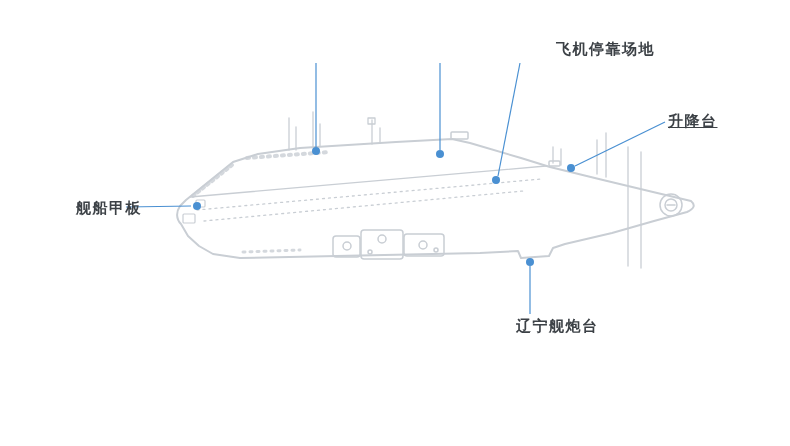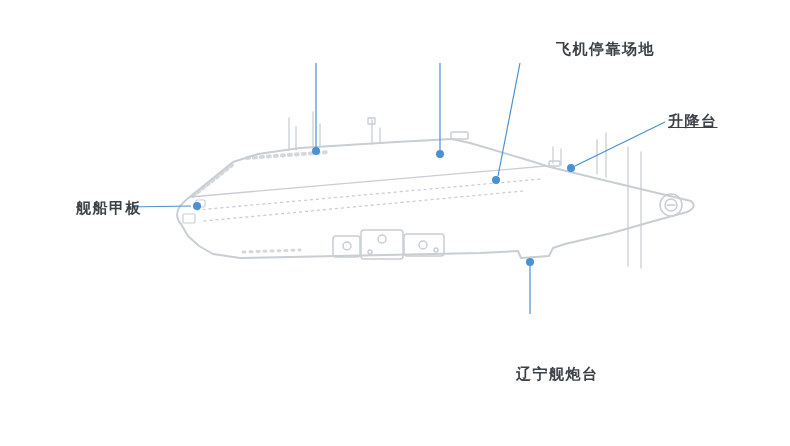--- a/index.html
+++ b/index.html
@@ -18,21 +18,21 @@
     color:#3c4146;
     letter-spacing:1.5px;
     white-space:nowrap;
     line-height:19px;
   }
   .lbl-command{left:268px;top:39px;}
   .lbl-heli{left:398px;top:39px;}
   .lbl-aircraft{left:516px;top:39px;margin-left:40px;}
   .lbl-elevator{left:668px;top:111px;text-decoration:underline;}
   .lbl-deck{left:60px;top:198px;margin-left:16px;}
-  .lbl-gun{left:516px;top:316px;margin-top:48px;}
+  .lbl-gun{left:516px;top:316px;}
 </style>
 </head>
 <body>
 
 <div class="canvas">
 
   <svg width="790" height="446" viewBox="0 0 790 446">
 
     <g stroke="#c9ced4" fill="none" stroke-linejoin="round" stroke-linecap="round">
 

